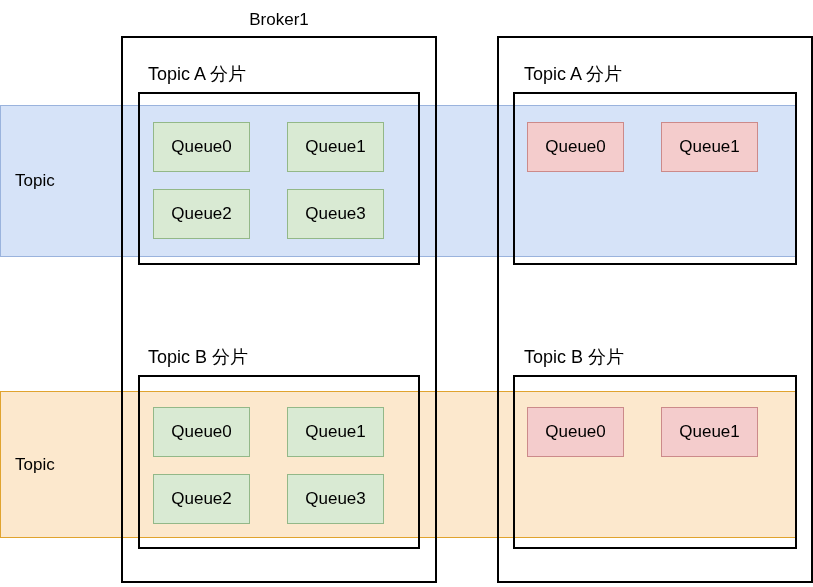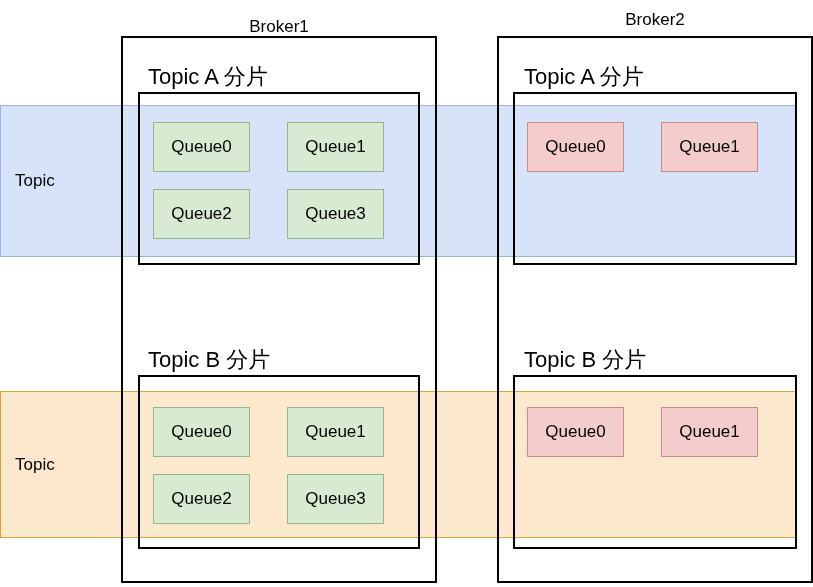--- a/index.html
+++ b/index.html
@@ -62,39 +62,39 @@
   #broker2 { left: 497px; top: 36px; width: 316px; height: 547px; }
 
   .broker-title {
     position: absolute;
     top: 10px;
     font-size: 17px;
     color: #000000;
     white-space: nowrap;
     z-index: 4;
   }
-  #broker1-title { left: 121px; width: 316px; text-align: center; margin-top: 7px; }
+  #broker1-title { left: 121px; width: 316px; text-align: center; }
   #broker2-title { left: 497px; width: 316px; text-align: center; }
 
   
   .shard {
     position: absolute;
     box-sizing: border-box;
     border: 2px solid #000000;
     background: transparent;
     z-index: 3;
   }
   #shard-b1-a { left: 138px; top: 92px; width: 282px; height: 173px; }
   #shard-b2-a { left: 513px; top: 92px; width: 284px; height: 173px; }
   #shard-b1-b { left: 138px; top: 375px; width: 282px; height: 174px; }
   #shard-b2-b { left: 513px; top: 375px; width: 284px; height: 174px; }
 
   .shard-title {
     position: absolute;
-    font-size: 22px;
+    font-size: 18px;
     color: #000000;
     white-space: nowrap;
     z-index: 4;
   }
   #shard-title-b1-a { left: 148px; top: 62px; }
   #shard-title-b2-a { left: 524px; top: 62px; }
   #shard-title-b1-b { left: 148px; top: 345px; }
   #shard-title-b2-b { left: 524px; top: 345px; }
 
   
@@ -145,21 +145,20 @@
     <span class="band-label">Topic</span>
   </div>
   <div class="topic-band" id="band-topic-b">
     <span class="band-label">Topic</span>
   </div>
 
   <div class="broker" id="broker1"></div>
   <div class="broker" id="broker2"></div>
 
   <div class="broker-title" id="broker1-title">Broker1</div>
-  <div class="broker-title" id="broker2-title">Broker2</div>
 
   <div class="shard" id="shard-b1-a"></div>
   <div class="shard" id="shard-b2-a"></div>
   <div class="shard" id="shard-b1-b"></div>
   <div class="shard" id="shard-b2-b"></div>
 
   <div class="shard-title" id="shard-title-b1-a">Topic A 分片</div>
   <div class="shard-title" id="shard-title-b2-a">Topic A 分片</div>
   <div class="shard-title" id="shard-title-b1-b">Topic B 分片</div>
   <div class="shard-title" id="shard-title-b2-b">Topic B 分片</div>

